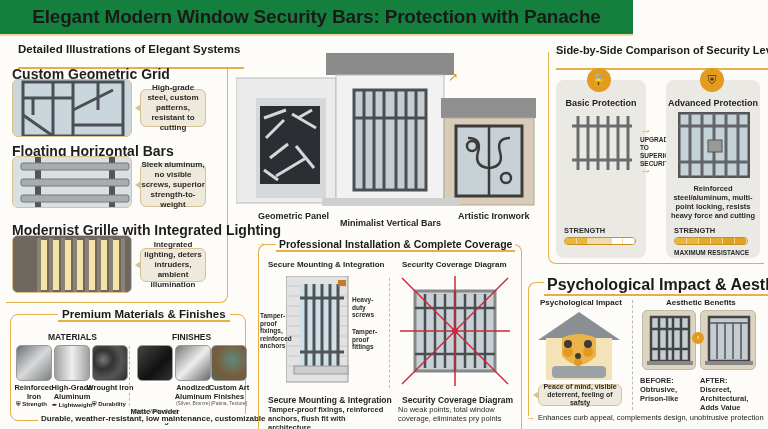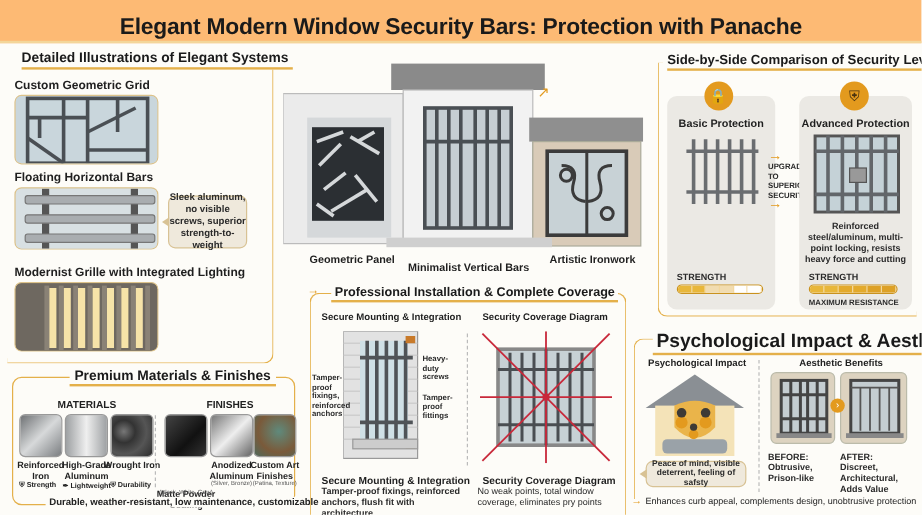--- a/index.html
+++ b/index.html
@@ -1,24 +1,24 @@
 <!DOCTYPE html>
 <html><head>
 <meta charset="utf-8">
 <style>
 *{box-sizing:border-box;margin:0;padding:0}
 html,body{width:768px;height:429px;overflow:hidden;background:#fdfcf8;font-family:"Liberation Sans",sans-serif;color:#222}
 .root{position:relative;width:768px;height:429px}
-.banner{position:absolute;left:0;top:0;width:768px;height:36px;background:#fdba74;display:flex;align-items:flex-end;justify-content:center;border-bottom:2px solid #f3d69a}
+.banner{position:absolute;left:0;top:0;width:633px;height:36px;background:#15803d;display:flex;align-items:center;justify-content:center;border-bottom:2px solid #f3d69a}
 .banner h1{font-size:19px;font-weight:bold;color:#1a1a1a;letter-spacing:-0.2px}
 .abs{position:absolute}
 .sec-title{font-weight:bold;color:#1a1a1a;white-space:nowrap}
-.uline{border-bottom:2px solid #e4b04a;padding-bottom:1px}
+.uline{border-bottom:2px solid #e4b04a;padding-bottom:12px}
 .bracket{position:absolute;border:1.5px solid #e4b04a;border-radius:8px}
-.sub{font-size:10px;font-weight:bold;color:#1f1f1f;white-space:nowrap}
+.sub{font-size:14px;font-weight:bold;color:#1f1f1f;white-space:nowrap}
 .img-box{position:absolute;border:1.5px solid #dcc28a;border-radius:6px;overflow:hidden;background:#e8e6e0}
 .callout{position:absolute;background:#efe9dc;border:1.5px solid #d8c294;border-radius:6px;font-size:8px;font-weight:bold;text-align:center;line-height:10px;display:flex;align-items:center;justify-content:center;color:#2a2a2a}
 .callout:before{content:"";position:absolute;left:-6px;top:50%;margin-top:-4px;border-right:6px solid #d8c294;border-top:4px solid transparent;border-bottom:4px solid transparent}
 .label{position:absolute;font-size:9px;font-weight:bold;text-align:center;white-space:nowrap;color:#1f1f1f}
 .swatch{position:absolute;width:36px;height:36px;border-radius:5px;border:1px solid #999}
 .sw-label{position:absolute;font-size:7.5px;font-weight:bold;text-align:center;line-height:8.5px;width:52px}
 .sw-note{position:absolute;font-size:5px;color:#555;text-align:center;width:60px}
 .panel{position:absolute;background:#ebe9e4;border-radius:8px}
 .pctxt{position:absolute;font-size:8px;font-weight:bold;text-align:center;line-height:10px;color:#2a2a2a}
 .bar{position:absolute;height:8px;border:1.5px solid #c9921e;border-radius:5px;overflow:hidden;display:flex;background:#fff}
@@ -47,20 +47,21 @@
           <line x1="40" y1="2" x2="40" y2="56"></line>
         <line x1="10" y1="35" x2="40" y2="56"></line>
           <line x1="60" y1="2" x2="60" y2="56"></line>
         <line x1="60" y1="30" x2="100" y2="10"></line>
           <line x1="60" y1="45" x2="110" y2="45"></line>
         <line x1="85" y1="2" x2="85" y2="30"></line>
           <line x1="20" y1="18" x2="20" y2="35"></line>
       </g>
     </svg>
   </div>
+  <div class="callout" style="left:140px;top:89px;width:66px;height:38px">High-grade steel, custom patterns, resistant to cutting</div>
 
   <div class="abs sub" style="left:12px;top:143px">Floating Horizontal Bars</div>
   <div class="img-box" style="left:12px;top:156px;width:120px;height:52px;background:#d5dde0">
     <svg width="120" height="52" viewBox="0 0 120 52">
       <rect width="120" height="52" fill="#d8e0e3"></rect>
       <rect x="22" y="0" width="6" height="52" fill="#555"></rect>
         <rect x="96" y="0" width="6" height="52" fill="#555"></rect>
       <g fill="#a9adb0" stroke="#777" stroke-width="1">
         <rect x="8" y="6" width="108" height="7" rx="2"></rect>
           <rect x="8" y="22" width="108" height="7" rx="2"></rect>
@@ -88,20 +89,21 @@
           <rect x="36" y="2" width="4" height="54"></rect>
           <rect x="48" y="2" width="4" height="54"></rect>
           <rect x="60" y="2" width="4" height="54"></rect>
           <rect x="72" y="2" width="4" height="54"></rect>
           <rect x="84" y="2" width="4" height="54"></rect>
           <rect x="96" y="2" width="4" height="54"></rect>
           <rect x="108" y="2" width="4" height="54"></rect>
         </g>
     </svg>
   </div>
+  <div class="callout" style="left:140px;top:248px;width:66px;height:34px">Integrated lighting, deters intruders, ambient illumination</div>
 
   <div class="bracket" style="left:10px;top:314px;width:236px;height:107px"></div>
   <div class="abs sec-title uline" style="left:58px;top:308px;font-size:11.5px;background:#fdfcf8;padding:0 4px">Premium Materials &amp; Finishes</div>
   <div class="abs sub" style="left:48px;top:332px;font-size:8.5px">MATERIALS</div>
   <div class="abs sub" style="left:172px;top:332px;font-size:8.5px">FINISHES</div>
 
   <div class="swatch" style="left:16px;top:345px;background:linear-gradient(135deg,#6e7174,#d7d9da 50%,#7b7e81)"></div>
   <div class="swatch" style="left:54px;top:345px;background:linear-gradient(90deg,#9ea1a3,#efefef 50%,#9ea1a3)"></div>
   <div class="swatch" style="left:92px;top:345px;background:radial-gradient(circle at 30% 40%,#777 0,#333 30%,#555 60%,#2c2c2c)"></div>
   <div class="sw-label" style="left:8px;top:384px">Reinforced Iron</div>

